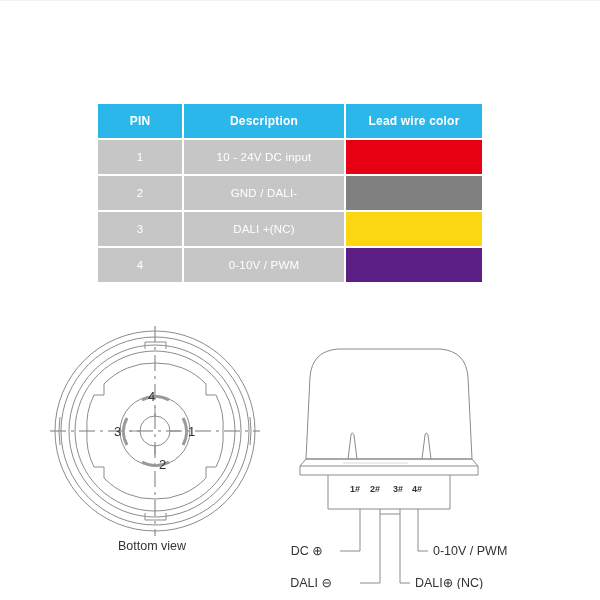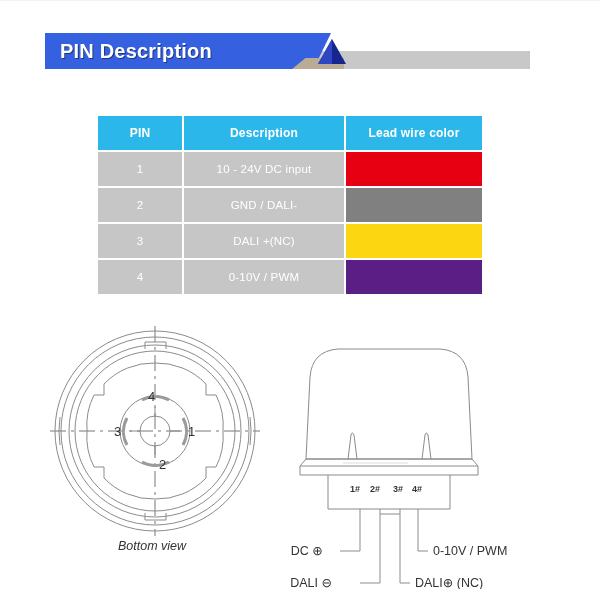--- a/index.html
+++ b/index.html
@@ -101,21 +101,20 @@
 
   
   #pin-table {
     position: absolute;
     left: 98px;
     top: 103px;
     width: 384px;
     border-collapse: separate;
     border-spacing: 0;
     table-layout: fixed;
-    margin-top: 12px;
   }
   #pin-table th, #pin-table td {
     height: 34px;
     padding: 0;
     text-align: center;
     vertical-align: middle;
     font-size: 11.5px;
     color: #ffffff;
     border-right: 2px solid #ffffff;
     border-bottom: 2px solid #ffffff;
@@ -153,41 +152,31 @@
     left: 0;
     top: 320px;
     width: 600px;
     height: 270px;
   }
   .caption {
     position: absolute;
     font-size: 12.5px;
     color: #333333;
     white-space: nowrap;
-    font-style: italic;
   }
   #bottom-view-caption {
     left: 118px;
     top: 218px;
   }
 </style>
 </head>
 <body>
 
 <div id="page">
 
-  <div id="banner">
-    <div id="banner-gray"></div>
-    <div id="banner-blue"></div>
-    <div id="banner-slant"></div>
-    <div id="banner-tan"></div>
-    <div id="banner-tri"></div>
-    <div id="banner-tri-sheen"></div>
-    <div id="banner-title">PIN Description</div>
-  </div>
 
   <table id="pin-table">
     <colgroup>
       <col class="col-pin">
         <col class="col-desc">
         <col class="col-color">
     </colgroup>
     <thead>
       <tr>
         <th>PIN</th>

